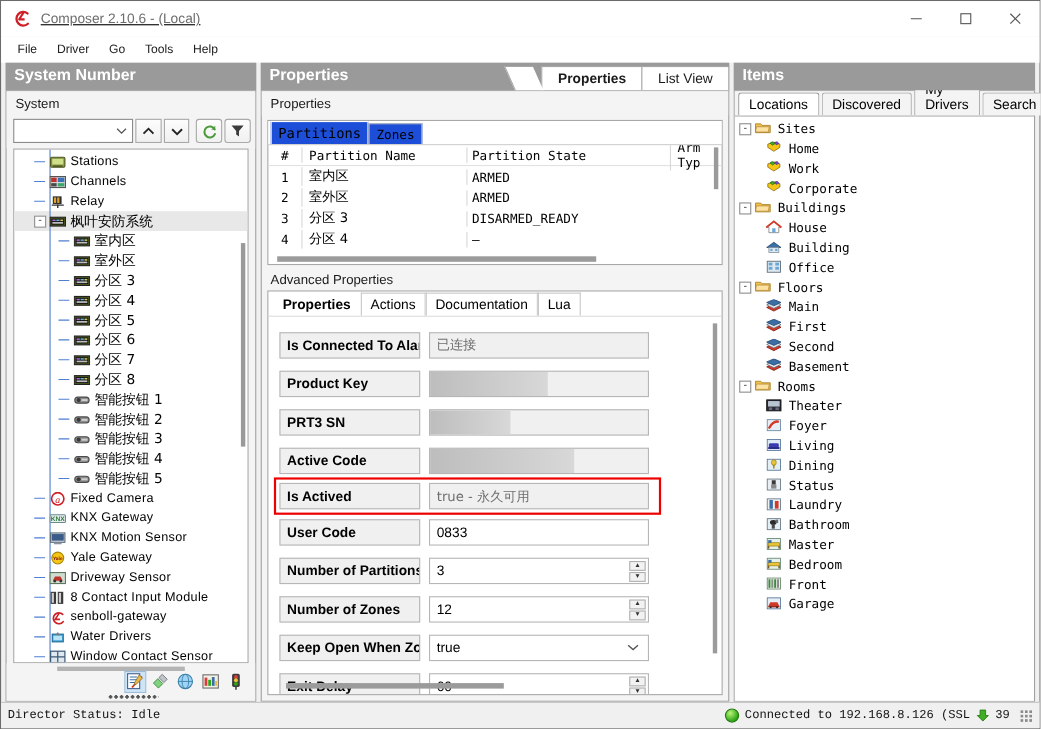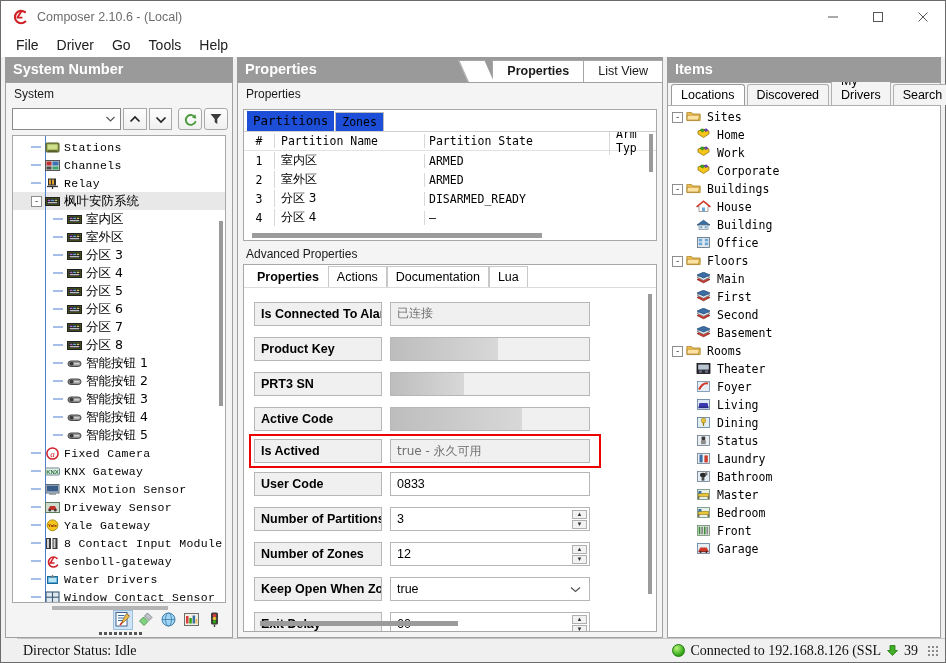--- a/index.html
+++ b/index.html
@@ -17,41 +17,42 @@
     background: #f0f0f0;
     border: 1px solid #6b6b6b;
     display: flex; flex-direction: column;
   }
 
   
   .titlebar {
     height: 32px; background: #ffffff;
     display: flex; align-items: center;
     flex: 0 0 32px;
+    text-decoration: underline;
   }
   .tb-logo {
     width: 18px; height: 18px; margin-left: 10px; margin-right: 8px;
     position: relative; flex: 0 0 18px;
   }
   .tb-title { color: #6d6d6d; font-size: 12.5px; flex: 1; }
   .tb-btns { display: flex; height: 32px; }
   .tb-btn {
     width: 45px; height: 32px; display: flex;
     align-items: center; justify-content: center;
     color: #555; font-size: 12px;
   }
 
   
   .menubar {
     height: 24px; background: #ffffff;
     display: flex; align-items: center; padding-left: 6px;
     flex: 0 0 24px;
   }
   .menu-item {
-    padding: 3px 9px; color: #202020; font-size: 14px;
+    padding: 3px 9px; color: #202020; font-size: 11px;
   }
 
   
   .body-row {
     flex: 1; display: flex; padding: 0 4px 0 4px; gap: 4px;
     min-height: 0;
   }
 
   
   .panel { display: flex; flex-direction: column; min-height: 0; }
@@ -102,21 +103,21 @@
     display: flex; align-items: center; height: 18px;
     white-space: nowrap; padding-left: 2px;
   }
   .tnode.sel { background: #e8e8e8; }
   .tindent { display: inline-block; flex: 0 0 auto; }
   .tico {
     width: 15px; height: 13px; margin-right: 4px; flex: 0 0 15px;
     display:inline-block; position: relative;
   }
   .tlabel-cjk { font-family: "DejaVu Sans", sans-serif; font-size: 12.5px; }
-  .tlabel { font-family: Liberation Mono, monospace; font-size: 11.5px; letter-spacing:0.3px; }
+  .tlabel { font-family: Liberation Sans, sans-serif; font-size: 11.5px; letter-spacing:0.3px; }
   .expander {
     width: 11px; height: 11px; border: 1px solid #8d8d8d; background: #fff;
     display: inline-flex; align-items: center; justify-content: center;
     font-size: 9px; line-height: 1; color:#333; margin-right: 3px; flex:0 0 11px;
     font-family: "DejaVu Sans", sans-serif;
   }
   .vline {
     position: absolute; width: 1px; background: #4f7fd0;
   }
   .scrollv {
@@ -264,21 +265,21 @@
   .ico16 { width:16px; height:14px; margin-right:5px; flex:0 0 16px; position:relative; }
   .dotline {
     flex:0 0 auto; display:inline-block; height:18px;
   }
 
   
   .statusbar {
     flex: 0 0 24px; height: 24px; background:#f0f0f0;
     border-top: 1px solid #c4c4c4;
     display:flex; align-items:center; padding: 0 6px;
-    font-family:Liberation Serif, serif; font-size: 14px; color:#111;margin-left:16px;
+    font-family:Liberation Mono, monospace; font-size: 11px; color:#111;
   }
   .sb-left { flex: 1; }
   .sb-right { display:flex; align-items:center; gap: 5px; }
   .green-dot {
     width: 13px; height: 13px; border-radius: 50%;
     background: radial-gradient(circle at 35% 30%, #b8f57a, #2fa415 70%);
     border: 1px solid #1f7a0c;
   }
   .grip {
     width: 12px; height: 12px; margin-left: 4px;
@@ -673,39 +674,39 @@
                 <span class="tlabel">KNX Motion Sensor</span>
               </div>
               <div class="tnode">
                 <span class="tindent" style="width:16px"></span>
                 <span style="display:inline-block;width:14px;flex:0 0 14px;">
       <svg width="14" height="18" style="display:block">
                     <line x1="0" y1="9" x2="10" y2="9" stroke="#4f7fd0" stroke-width="1"></line>
                   </svg>
                 </span>
                 <span class="tico"><svg width="15" height="13" viewBox="0 0 15 13">
+                    <circle cx="7.5" cy="6.3" r="5.4" fill="#f5c518" stroke="#a88a08"></circle>
+                    <text x="7.5" y="8.2" font-size="4.4" font-family="sans-serif" font-weight="bold" fill="#7a1010" text-anchor="middle">Yale</text>
+                  </svg></span>
+                <span class="tlabel">Yale Gateway</span>
+              </div>
+              <div class="tnode">
+                <span class="tindent" style="width:16px"></span>
+                <span style="display:inline-block;width:14px;flex:0 0 14px;">
+      <svg width="14" height="18" style="display:block">
+                    <line x1="0" y1="9" x2="10" y2="9" stroke="#4f7fd0" stroke-width="1"></line>
+                  </svg>
+                </span>
+                <span class="tico"><svg width="15" height="13" viewBox="0 0 15 13">
                     <rect x="0.5" y="1.5" width="14" height="10" fill="#cfdcd0" stroke="#5d7a5d"></rect>
                     <path d="M3 9 L5 5 L10 5 L12 9 Z" fill="#c0332a"></path>
                     <circle cx="4.8" cy="9.3" r="1.2" fill="#333"></circle>
                     <circle cx="10.3" cy="9.3" r="1.2" fill="#333"></circle>
                   </svg></span>
                 <span class="tlabel">Driveway Sensor</span>
-              </div>
-              <div class="tnode">
-                <span class="tindent" style="width:16px"></span>
-                <span style="display:inline-block;width:14px;flex:0 0 14px;">
-      <svg width="14" height="18" style="display:block">
-                    <line x1="0" y1="9" x2="10" y2="9" stroke="#4f7fd0" stroke-width="1"></line>
-                  </svg>
-                </span>
-                <span class="tico"><svg width="15" height="13" viewBox="0 0 15 13">
-                    <circle cx="7.5" cy="6.3" r="5.4" fill="#f5c518" stroke="#a88a08"></circle>
-                    <text x="7.5" y="8.2" font-size="4.4" font-family="sans-serif" font-weight="bold" fill="#7a1010" text-anchor="middle">Yale</text>
-                  </svg></span>
-                <span class="tlabel">Yale Gateway</span>
               </div>
               <div class="tnode">
                 <span class="tindent" style="width:16px"></span>
                 <span style="display:inline-block;width:14px;flex:0 0 14px;">
       <svg width="14" height="18" style="display:block">
                     <line x1="0" y1="9" x2="10" y2="9" stroke="#4f7fd0" stroke-width="1"></line>
                   </svg>
                 </span>
                 <span class="tico"><svg width="15" height="13" viewBox="0 0 15 13">
                     <rect x="1" y="1" width="5" height="11" fill="#3a3a3a"></rect>

